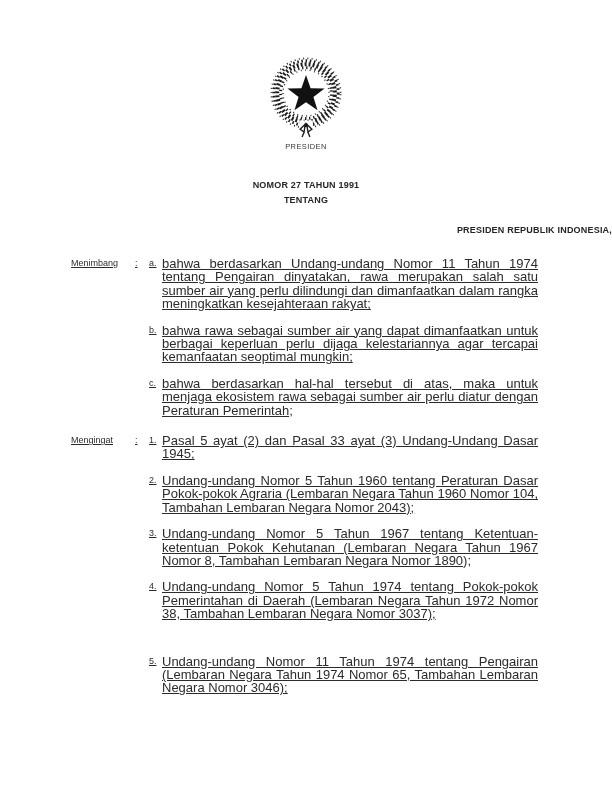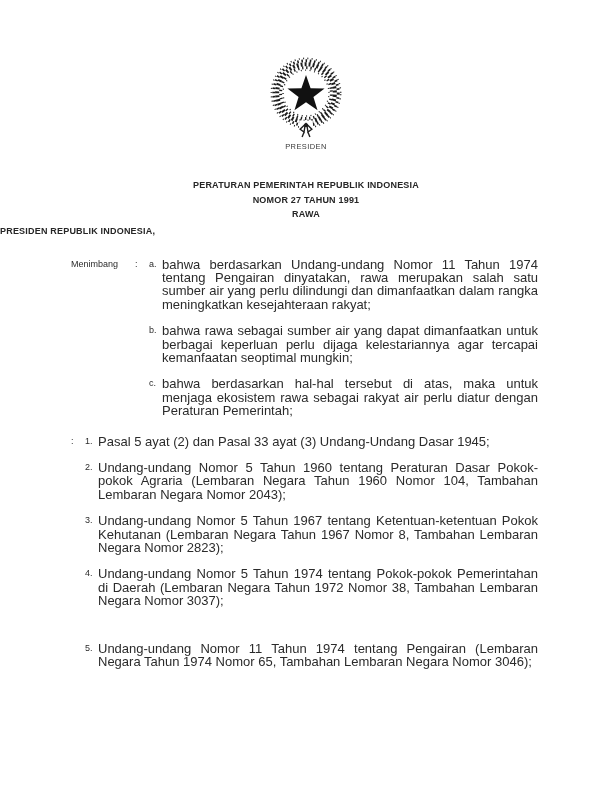--- a/index.html
+++ b/index.html
@@ -18,29 +18,29 @@
   .title-block {
     margin-top: 26px;
     text-align: center;
     font-weight: bold;
     font-size: 9px;
     line-height: 14.5px;
     color: #262626;
     letter-spacing: 0.2px;
   }
   .salutation {
-    margin-top: 4px;
-    text-align: left;
+    margin-top: 18px;
+    text-align: right;
     font-weight: bold;
     font-size: 9px;
     color: #262626;
     letter-spacing: 0.2px;
   }
   .body-area { margin-top: 22px; }
-  .section { display: flex; margin-left: 71px; margin-right: 74px; }
+  .section { display: flex; margin-left: 71px; margin-right: 74px; text-decoration: underline; }
   .section + .section { margin-top: 17px; }
   .section-label { width: 64px; flex: 0 0 64px; font-size: 9px; line-height: 13.4px; }
   .section-colon { width: 14px; flex: 0 0 14px; font-size: 9px; line-height: 13.4px; }
   .section-items { flex: 1 1 auto; }
   .item { display: flex; margin-bottom: 13px; }
   .item:last-child { margin-bottom: 0; }
   .item.gap-before { margin-top: 34px; }
   .item-marker { width: 13px; flex: 0 0 13px; font-size: 9px; line-height: 13.4px; }
   .item-text {
     flex: 1 1 auto;
@@ -75,62 +75,62 @@
         <path d="M52,84 L54,89"></path>
         <circle cx="50" cy="77" r="1.3" fill="#1d1d1d"></circle>
       </g>
 
       <polygon fill="#111111" points="50,25.5 54.7,39 69,39.3 57.6,48 61.8,61.7 50,53.5 38.2,61.7 42.4,48 31,39.3 45.3,39"></polygon>
     </svg>
     <div class="org-line">PRESIDEN</div>
   </div>
 
   <div class="title-block">
-    <div>PERATURAN PEMERINTAH REPUBLIK INDONESIA</div>
     <div>NOMOR 27 TAHUN 1991</div>
-    <div>RAWA</div>
+    <div>TENTANG</div>
   </div>
 
   <div class="salutation">PRESIDEN REPUBLIK INDONESIA,</div>
 
   <div class="body-area">
 
     <div class="section">
       <div class="section-label">Menimbang</div>
       <div class="section-colon">:</div>
       <div class="section-items">
         <div class="item">
           <div class="item-marker">a.</div>
           <div class="item-text">bahwa berdasarkan Undang-undang Nomor 11 Tahun 1974 tentang Pengairan dinyatakan, rawa merupakan salah satu sumber air yang perlu dilindungi dan dimanfaatkan dalam rangka meningkatkan kesejahteraan rakyat;</div>
         </div>
         <div class="item">
           <div class="item-marker">b.</div>
           <div class="item-text">bahwa rawa sebagai sumber air yang dapat dimanfaatkan untuk berbagai keperluan perlu dijaga kelestariannya agar tercapai kemanfaatan seoptimal mungkin;</div>
         </div>
         <div class="item">
           <div class="item-marker">c.</div>
-          <div class="item-text">bahwa berdasarkan hal-hal tersebut di atas, maka untuk menjaga ekosistem rawa sebagai rakyat air perlu diatur dengan Peraturan Pemerintah;</div>
+          <div class="item-text">bahwa berdasarkan hal-hal tersebut di atas, maka untuk menjaga ekosistem rawa sebagai sumber air perlu diatur dengan Peraturan Pemerintah;</div>
         </div>
       </div>
     </div>
 
     <div class="section">
+      <div class="section-label">Mengingat</div>
       <div class="section-colon">:</div>
       <div class="section-items">
         <div class="item">
           <div class="item-marker">1.</div>
           <div class="item-text">Pasal 5 ayat (2) dan Pasal 33 ayat (3) Undang-Undang Dasar 1945;</div>
         </div>
         <div class="item">
           <div class="item-marker">2.</div>
           <div class="item-text">Undang-undang Nomor 5 Tahun 1960 tentang Peraturan Dasar Pokok-pokok Agraria (Lembaran Negara Tahun 1960 Nomor 104, Tambahan Lembaran Negara Nomor 2043);</div>
         </div>
         <div class="item">
           <div class="item-marker">3.</div>
-          <div class="item-text">Undang-undang Nomor 5 Tahun 1967 tentang Ketentuan-ketentuan Pokok Kehutanan (Lembaran Negara Tahun 1967 Nomor 8, Tambahan Lembaran Negara Nomor 2823);</div>
+          <div class="item-text">Undang-undang Nomor 5 Tahun 1967 tentang Ketentuan-ketentuan Pokok Kehutanan (Lembaran Negara Tahun 1967 Nomor 8, Tambahan Lembaran Negara Nomor 1890);</div>
         </div>
         <div class="item">
           <div class="item-marker">4.</div>
           <div class="item-text">Undang-undang Nomor 5 Tahun 1974 tentang Pokok-pokok Pemerintahan di Daerah (Lembaran Negara Tahun 1972 Nomor 38, Tambahan Lembaran Negara Nomor 3037);</div>
         </div>
         <div class="item gap-before">
           <div class="item-marker">5.</div>
           <div class="item-text">Undang-undang Nomor 11 Tahun 1974 tentang Pengairan (Lembaran Negara Tahun 1974 Nomor 65, Tambahan Lembaran Negara Nomor 3046);</div>
         </div>
       </div>

